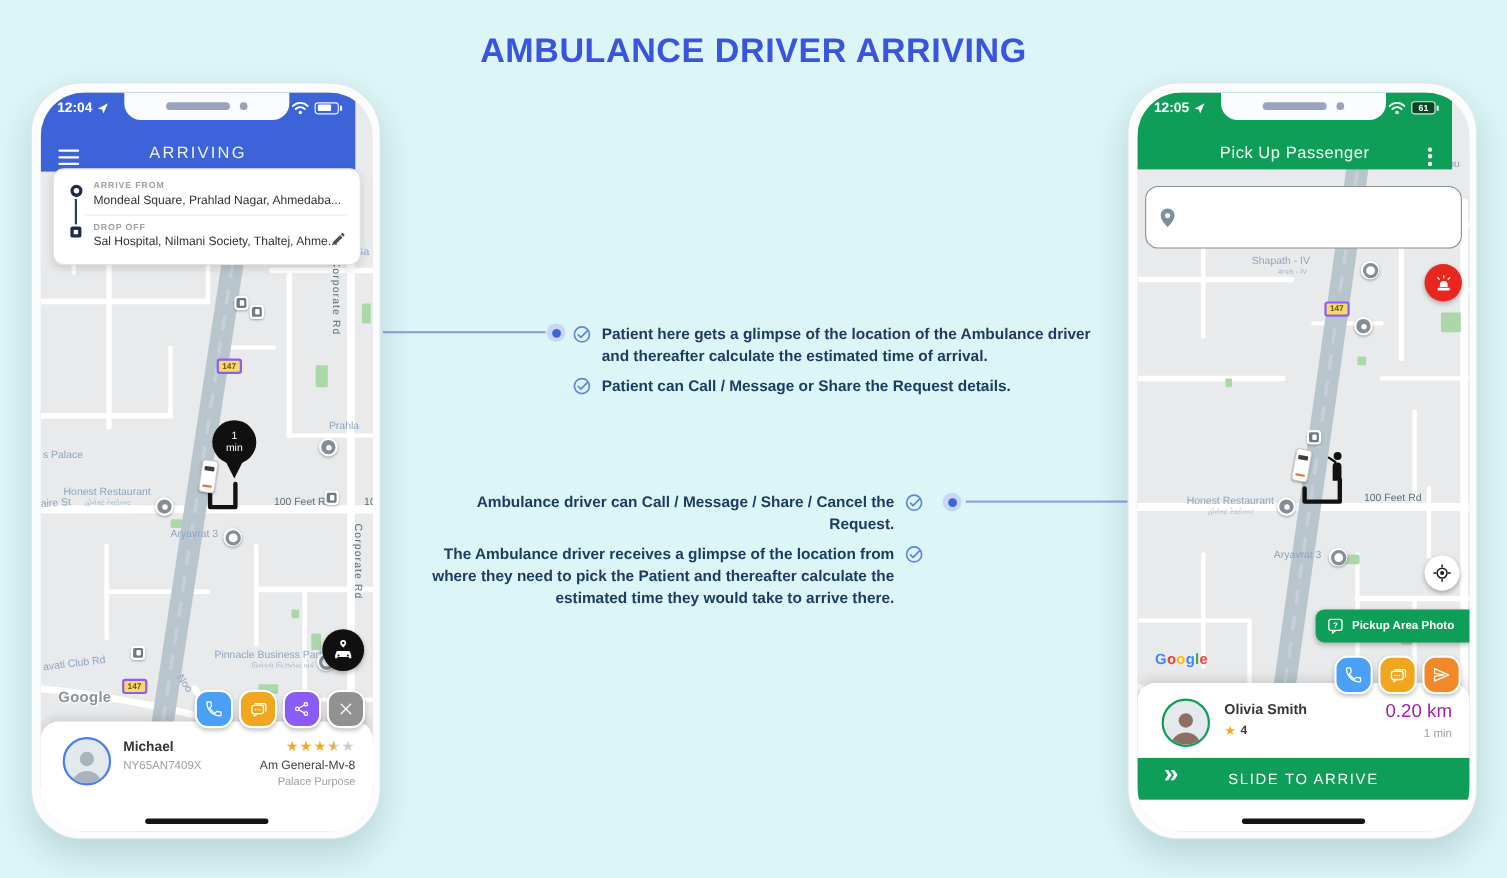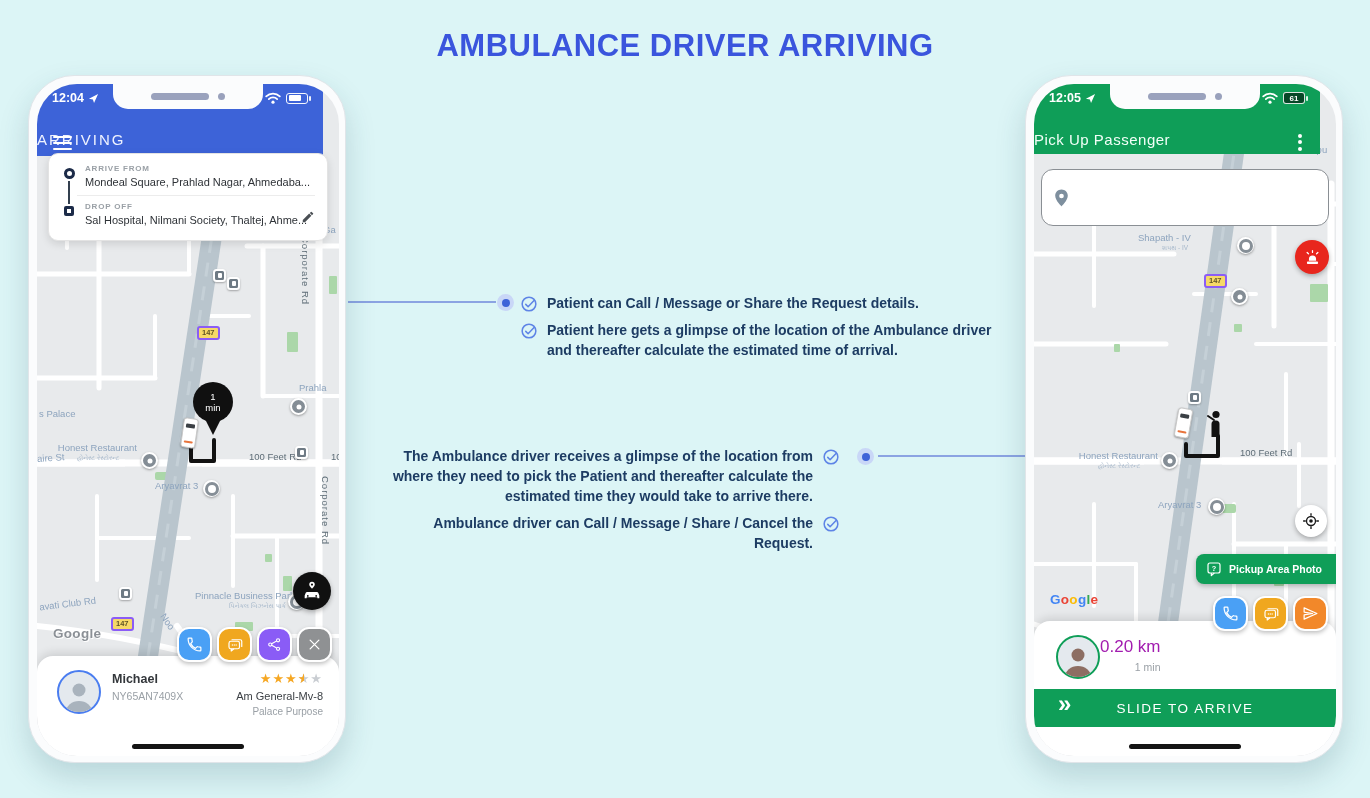--- a/index.html
+++ b/index.html
@@ -39,21 +39,21 @@
 .statusrow{position:absolute;top:7px;left:0;right:0;display:flex;justify-content:space-between;align-items:center;padding:0 15px;font-size:12.5px;font-weight:bold;color:#fff}
 .stat-left{display:flex;align-items:center;gap:4px}
 .stat-right{display:flex;align-items:center;gap:5px}
 .sdots{display:flex;gap:2px;opacity:.55}
 .sdots i{width:2.5px;height:2.5px;border-radius:50%;background:#fff}
 .batt{width:22px;height:11px;border:1.5px solid rgba(255,255,255,.95);border-radius:3px;position:relative}
 .batt::after{content:"";position:absolute;right:-4px;top:2.5px;width:2.5px;height:5px;background:rgba(255,255,255,.9);border-radius:1px}
 .batt .fill{position:absolute;left:1.5px;top:1.5px;bottom:1.5px;width:64%;background:#fff;border-radius:1px}
 .batt2{width:22px;height:12px;border:1px solid rgba(255,255,255,.85);border-radius:3px;background:rgba(0,0,0,.55);position:relative;display:flex;align-items:center;justify-content:center;font-size:8px;font-weight:bold;color:#fff}
 .batt2::after{content:"";position:absolute;right:-3.5px;top:3px;width:2px;height:5px;background:rgba(255,255,255,.85);border-radius:1px}
-.navrow{position:absolute;top:40px;left:0;right:0;height:30px;display:flex;align-items:center;}
+.navrow{position:absolute;top:40px;left:0;right:0;height:30px;display:flex;align-items:center;justify-content:center}
 .navtitle{font-size:15px;letter-spacing:2px;color:#eef2ff}
 .navtitle-g{font-size:15px;letter-spacing:.5px;color:#f2fff8}
 .burger{position:absolute;left:16px;top:8px;width:19px;cursor:pointer}
 .burger span{display:block;height:2.2px;background:#fff;border-radius:1px;margin:3.8px 0}
 .kebab{position:absolute;right:14px;top:3px;padding:4px;cursor:pointer}
 .kebab i{display:block;width:4px;height:4px;background:#fff;border-radius:50%;margin:2.5px 0}
 
 
 .tripcard{position:absolute;left:11px;right:11px;top:69px;height:88px;background:#fff;border:1px solid #e3e3e3;border-radius:10px;z-index:35;box-shadow:0 3px 8px rgba(0,0,0,.12);padding:10px 12px 0 36px}
 .tc-lab{font-size:8px;color:#9aa0a6;letter-spacing:.8px;font-weight:bold}
@@ -148,41 +148,41 @@
 <div class="cdot cdot2">
     <i></i>
   </div>
 
 <section class="anno anno-left">
   <div class="item">
     <svg class="chk" width="18" height="18" viewBox="0 0 20 20">
         <circle cx="10" cy="10" r="7.6" fill="none" stroke="#5e84e6" stroke-width="1.7"></circle>
         <path d="M6.4 10.4 L9 13 L15.6 6.2" fill="none" stroke="#5e84e6" stroke-width="1.7" stroke-linecap="round" stroke-linejoin="round"></path>
       </svg>
-    <p>Patient can Call / Message or Share the Request details.</p>
+    <p>Patient here gets a glimpse of the location of the Ambulance driver and thereafter calculate the estimated time of arrival.</p>
   </div>
   <div class="item">
     <svg class="chk" width="18" height="18" viewBox="0 0 20 20">
         <circle cx="10" cy="10" r="7.6" fill="none" stroke="#5e84e6" stroke-width="1.7"></circle>
         <path d="M6.4 10.4 L9 13 L15.6 6.2" fill="none" stroke="#5e84e6" stroke-width="1.7" stroke-linecap="round" stroke-linejoin="round"></path>
       </svg>
-    <p>Patient here gets a glimpse of the location of the Ambulance driver and thereafter calculate the estimated time of arrival.</p>
+    <p>Patient can Call / Message or Share the Request details.</p>
   </div>
 </section>
 
 <section class="anno anno-right">
   <div class="item">
-    <p>The Ambulance driver receives a glimpse of the location from where they need to pick the Patient and thereafter calculate the estimated time they would take to arrive there.</p>
+    <p>Ambulance driver can Call / Message / Share / Cancel the Request.</p>
     <svg class="chk" width="18" height="18" viewBox="0 0 20 20">
         <circle cx="10" cy="10" r="7.6" fill="none" stroke="#5e84e6" stroke-width="1.7"></circle>
         <path d="M6.4 10.4 L9 13 L15.6 6.2" fill="none" stroke="#5e84e6" stroke-width="1.7" stroke-linecap="round" stroke-linejoin="round"></path>
       </svg>
   </div>
   <div class="item">
-    <p>Ambulance driver can Call / Message / Share / Cancel the Request.</p>
+    <p>The Ambulance driver receives a glimpse of the location from where they need to pick the Patient and thereafter calculate the estimated time they would take to arrive there.</p>
     <svg class="chk" width="18" height="18" viewBox="0 0 20 20">
         <circle cx="10" cy="10" r="7.6" fill="none" stroke="#5e84e6" stroke-width="1.7"></circle>
         <path d="M6.4 10.4 L9 13 L15.6 6.2" fill="none" stroke="#5e84e6" stroke-width="1.7" stroke-linecap="round" stroke-linejoin="round"></path>
       </svg>
   </div>
 </section>
 
 <div class="phone phone-left">
   <div class="screen">
 
@@ -552,20 +552,27 @@
     </div>
 
     <div class="bcard bcard-r">
       <div class="brow" style="padding-left:22px">
         <div class="avatar ring-green">
           <svg width="34" height="34" viewBox="0 0 34 34">
               <circle cx="17" cy="12" r="6.5" fill="#8d6e63"></circle>
               <path d="M4 34 a13 11 0 0 1 26 0 z" fill="#8d6e63"></path>
             </svg>
         </div>
+        <div class="binfo" style="margin-left:13px">
+          <div class="bname" style="font-size:13px">Olivia Smith</div>
+          <div class="olrating">
+            <span class="st1">★</span>
+            <span>4</span>
+          </div>
+        </div>
         <div class="bright">
           <div class="bdist">0.20 km</div>
           <div class="beta">1 min</div>
         </div>
       </div>
       <div class="slidebar">
         <span class="chev">»</span>
         <span class="slidelabel">SLIDE TO ARRIVE</span>
       </div>
       <div class="homebar"></div>

